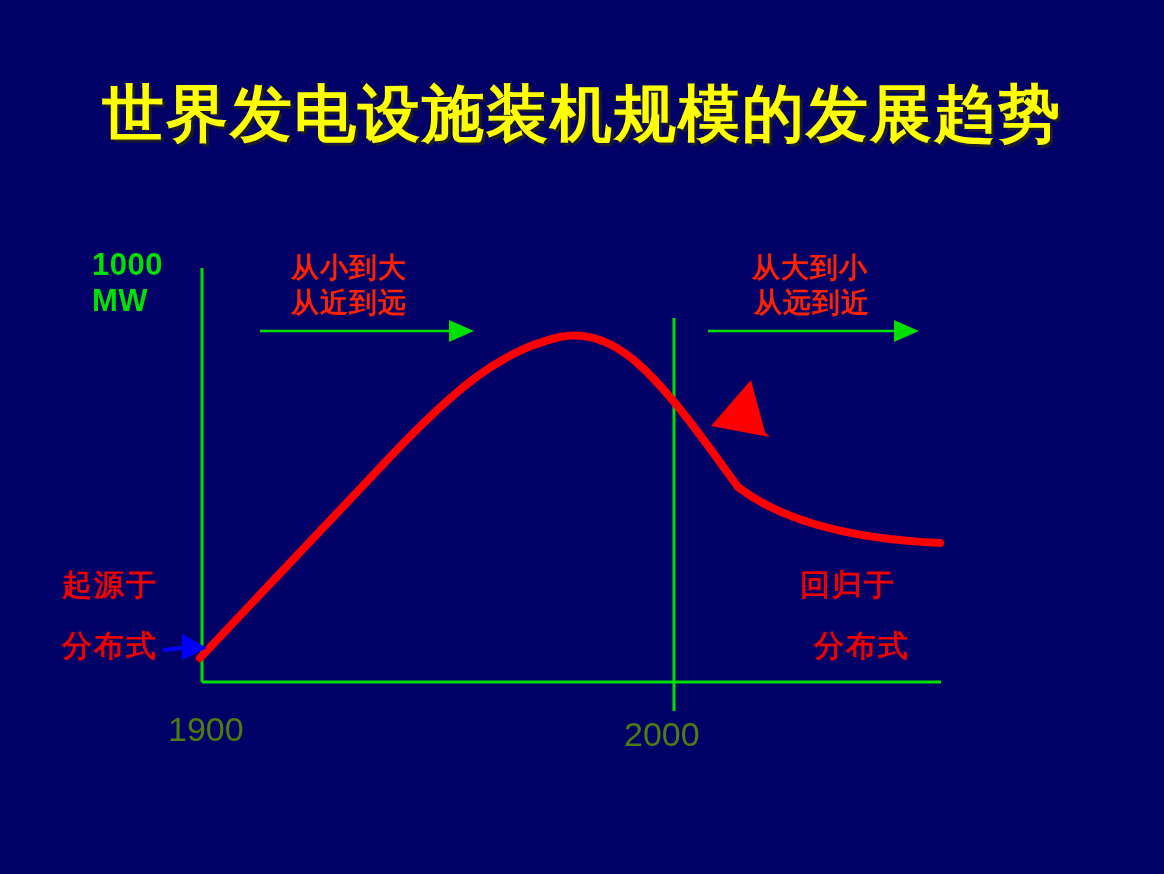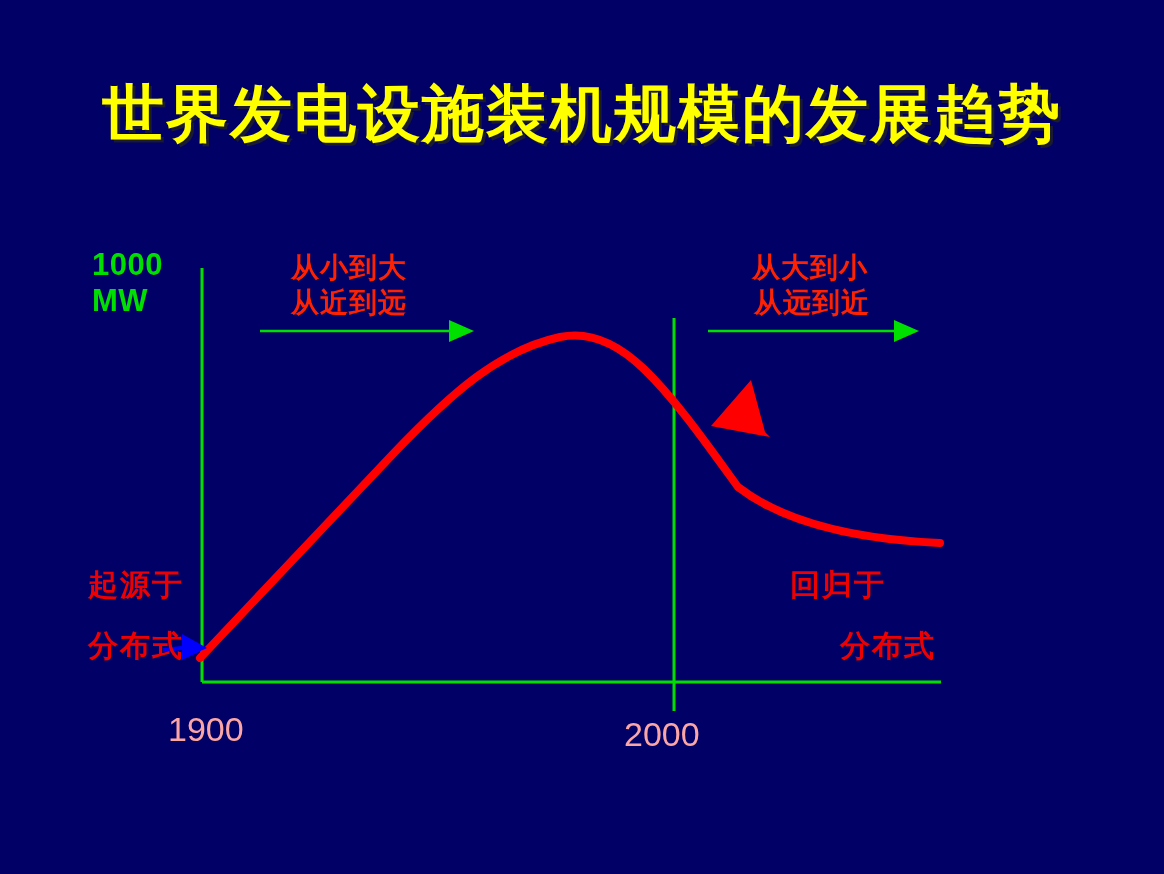--- a/index.html
+++ b/index.html
@@ -54,21 +54,21 @@
     color: #00e000;
     font-weight: bold;
     font-size: 31px;
     line-height: 38px;
     letter-spacing: 0.5px;
   }
   #axis-unit-value { left: 92px; top: 246px; }
   #axis-unit-name  { left: 92px; top: 282px; text-align: center; }
 
   .year-tick {
-    color: #fca5a5;
+    color: #4d7c0f;
     font-weight: normal;
     font-size: 34px;
     line-height: 36px;
   }
   #year-start { left: 168px; top: 711px; }
   #year-mid   { left: 624px; top: 716px; }
 
   .cn-anno {
     color: #ff2200;
     font-weight: bold;
@@ -81,25 +81,24 @@
   #anno-right { left: 752px; top: 250px; text-align: left; }
   #anno-right .ln2 { padding-left: 2px; }
 
   .cn-side {
     color: #ee0000;
     font-weight: bold;
     font-size: 30px;
     line-height: 36px;
     letter-spacing: 2px;
     font-family: "DejaVu Sans", "Liberation Sans", sans-serif;
-    margin-left: 26px;
   }
   #origin-line1 { left: 62px;  top: 567px; }
   #origin-line2 { left: 62px;  top: 628px; }
-  #return-line1 { left: 764px; top: 567px; }
+  #return-line1 { left: 800px; top: 567px; }
   #return-line2 { left: 814px; top: 628px; }
 </style>
 </head>
 <body>
 
 <div id="slide">
 
   <div id="slide-title">世界发电设施装机规模的发展趋势</div>
 
   <svg id="chart-svg" viewBox="0 0 1164 874" xmlns="http://www.w3.org/2000/svg">

